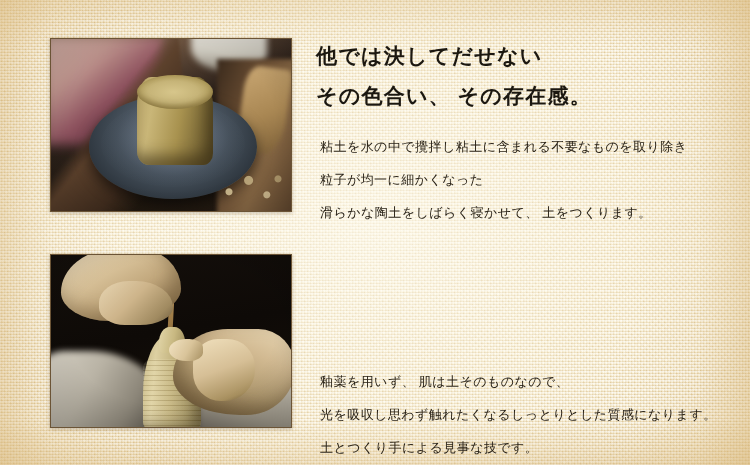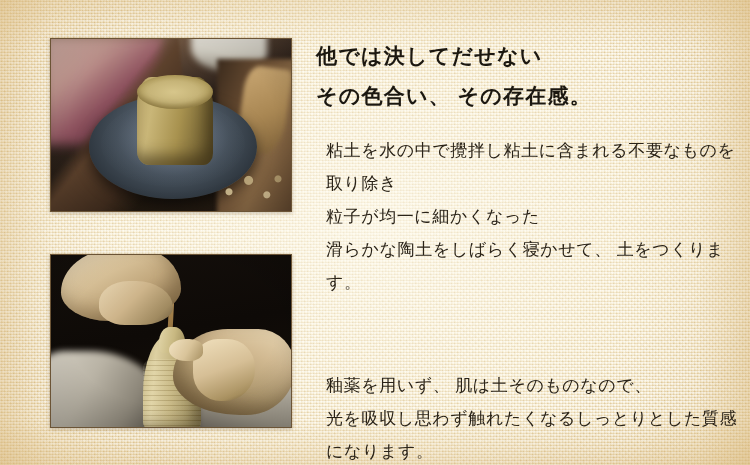--- a/index.html
+++ b/index.html
@@ -218,24 +218,24 @@
     color: #1b1710;
     font-size: 21px;
     line-height: 40px;
     letter-spacing: 0.06em;
     white-space: pre-line;
     font-weight: 700;
   }
 
   .para {
     position: absolute;
-    left: 10px;
+    left: 4px;
     width: 422px;
     color: #2a2318;
-    font-size: 17px;
+    font-size: 13px;
     line-height: 33px;
     letter-spacing: 0.035em;
     white-space: pre-line;
   }
   #para-1 { top: 117px; }
   #para-2 { top: 222px; }
   #para-3 { top: 352px; }
 </style>
 </head>
 <body>

